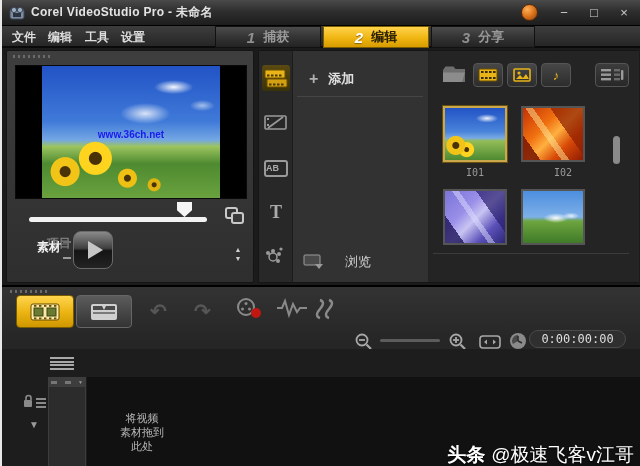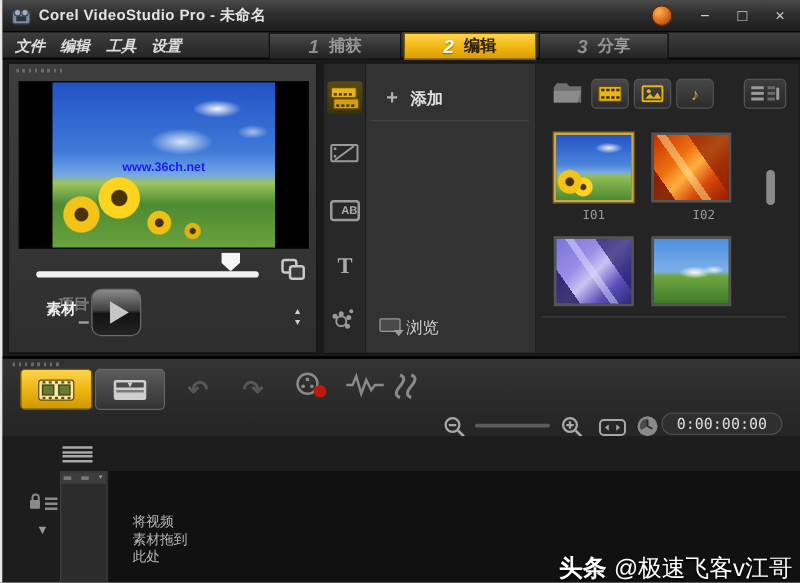--- a/index.html
+++ b/index.html
@@ -17,21 +17,21 @@
 .apptitle { color:#e3e3e3; font-size:12px; font-weight:bold; letter-spacing:.3px; }
 .titlebar .spacer { flex:1; }
 .badge { width:17px; height:17px; border-radius:50%;
   background:radial-gradient(circle at 35% 30%,#ffb05a 0%,#e07820 45%,#8a3c08 100%);
   border:1px solid #5a2a05; margin-right:14px; }
 .winbtn { width:24px; height:18px; color:#cfcfcf; font-size:13px; line-height:17px;
   text-align:center; margin-right:6px; cursor:default; }
 
 .menubar { position:absolute; left:0; top:26px; width:640px; height:22px;
   background:linear-gradient(180deg,#3d3d3d,#262626); border-bottom:2px solid #0a0a0a; }
-.menuitem { position:absolute; top:3px; color:#dedede; font-size:12px; font-weight:bold;font-style:italic; }
+.menuitem { position:absolute; top:3px; color:#dedede; font-size:12px; font-weight:bold; }
 .step { position:absolute; top:0; height:22px; display:flex; align-items:center;
   justify-content:center; gap:8px;
   background:linear-gradient(180deg,#4c4c4c 0%,#343434 50%,#232323 100%);
   border:1px solid #111; }
 .step .num { font-size:15px; font-weight:bold; font-style:italic; color:#8f8f8f; }
 .step .lbl { font-size:13px; font-weight:bold; color:#999; }
 .step.active { background:linear-gradient(180deg,#ffd44d 0%,#efb511 55%,#d89c00 100%); border-color:#7a5c00; }
 .step.active .num { color:#fff; text-shadow:0 1px 1px #8a6500; }
 .step.active .lbl { color:#2b2000; }
 
@@ -79,32 +79,32 @@
 .spin { position:absolute; left:225px; top:190px; width:12px; height:25px; color:#cfcfcf;
   font-size:7px; line-height:9px; text-align:center; padding-top:4px; }
 
 #library { left:256px; top:50px; width:380px; height:233px; background:#2e2e2e; }
 .strip { position:absolute; left:0; top:0; width:34px; height:231px; background:#282828;
   border-right:1px solid #1c1c1c; }
 .stripbtn { position:absolute; left:3px; width:28px; height:26px; display:flex;
   align-items:center; justify-content:center; border-radius:3px; }
 .stripbtn.active { background:linear-gradient(180deg,#5a4a12,#3a3208); }
 .abbox { width:24px; height:17px; border:2px solid #9a9a9a; border-radius:3px; color:#ababab;
-  font-size:9px; font-weight:bold; text-align:right; line-height:13px; }
+  font-size:9px; font-weight:bold; text-align:left; line-height:13px; }
 .titleT { color:#ababab; font-size:18px; font-weight:bold; font-family:"Liberation Serif",serif; }
 .navcol { position:absolute; left:34px; top:0; width:136px; height:231px; background:#323232;
   border-right:1px solid #222; }
 .addrow { position:absolute; left:0; top:14px; width:136px; height:28px; display:flex;
   align-items:center; }
 .plus { color:#b0b0b0; font-size:16px; font-weight:bold; margin:0 10px 0 16px; }
 .addlbl { color:#e0e0e0; font-size:13px; font-weight:bold; }
 .navdiv { position:absolute; left:4px; top:45px; width:126px; height:1px; background:#454545; }
 .catrow { position:absolute; left:2px; top:50px; width:130px; height:25px; background:#3f3f3f;
   color:#d8a93c; font-size:13px; font-weight:bold; line-height:25px; padding-left:13px; }
-.browserow { position:absolute; left:10px; top:202px; display:flex; align-items:center; gap:0; }
+.browserow { position:absolute; left:10px; top:202px; display:flex; align-items:center; gap:20px; }
 .browselbl { color:#cfcfcf; font-size:13px; }
 .gallery { position:absolute; left:170px; top:0; width:210px; height:231px; background:#242424; }
 .gbtn { position:absolute; top:12px; width:30px; height:24px; border-radius:4px;
   background:linear-gradient(180deg,#474747,#2c2c2c); border:1px solid #555;
   display:flex; align-items:center; justify-content:center; }
 .notes { color:#e8b418; font-size:13px; font-weight:bold; }
 .thumb { position:absolute; width:64px; height:56px; border:2px solid #555; background:#000; }
 .thumb.sel { border:2px solid #caa84e; box-shadow:0 0 0 1px #6a5010; }
 .tlabel { position:absolute; width:64px; text-align:center; color:#9a9a9a; font-size:10px;
   font-family:"DejaVu Sans Mono",monospace; }
@@ -149,21 +149,21 @@
 .hamb i { display:block; height:2px; background:#a8a8a8; }
 .trackcol { position:absolute; left:46px; top:28px; width:38px; height:91px; background:#2c2c2c;
   border:1px solid #3d3d3d; }
 .trackhdr { position:absolute; left:0; top:0; width:36px; height:9px; background:#3d3d3d;
   display:flex; align-items:center; justify-content:space-between; padding:0 2px; }
 .trackhdr .mk { width:6px; height:3px; background:#777; }
 .trackhdr .dn { color:#999; font-size:5px; line-height:5px; }
 .maintrack { position:absolute; left:85px; top:28px; width:555px; height:91px; background:#111; }
 .railicon { position:absolute; left:20px; top:44px; }
 .raildown { position:absolute; left:27px; top:70px; color:#9a9a9a; font-size:10px; }
-.drophint { position:absolute; left:104px; top:62px; width:72px; text-align:left;
+.drophint { position:absolute; left:104px; top:62px; width:72px; text-align:center;
   color:#b8b8b8; font-size:11px; line-height:14px; }
 
 .wm { position:absolute; right:6px; top:442px; color:#fff; font-size:19px;
   text-shadow:0 1px 2px #000; white-space:nowrap; }
 .wm b { font-weight:900; margin-right:6px; }
 svg { display:block; }
 </style>
 </head>
 <body>
 

